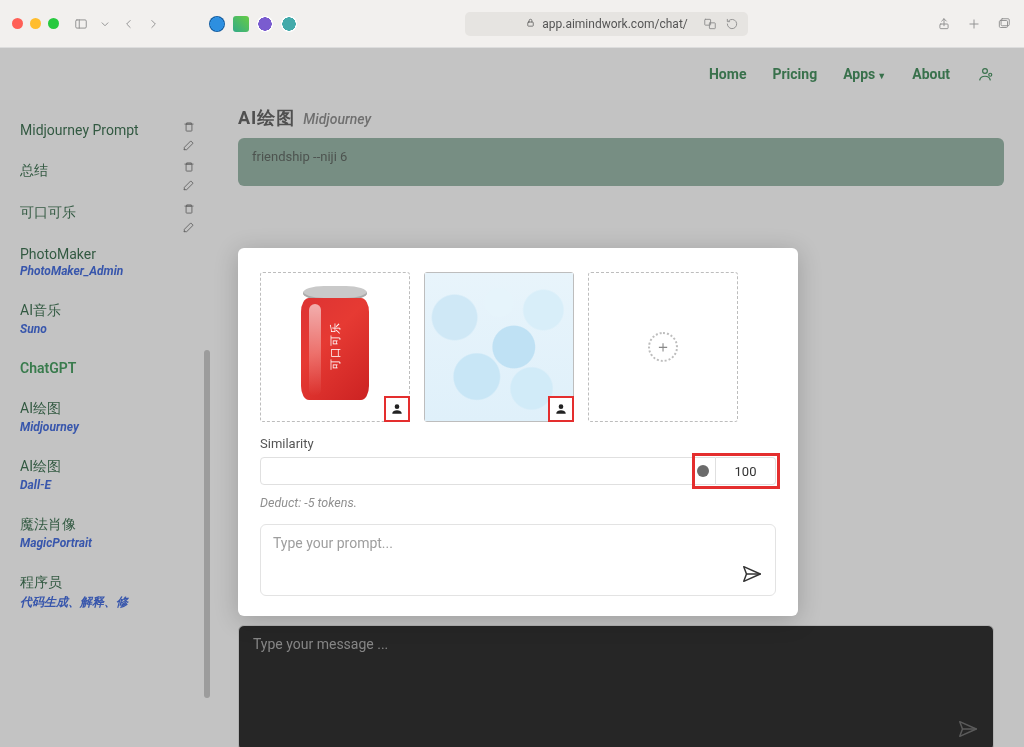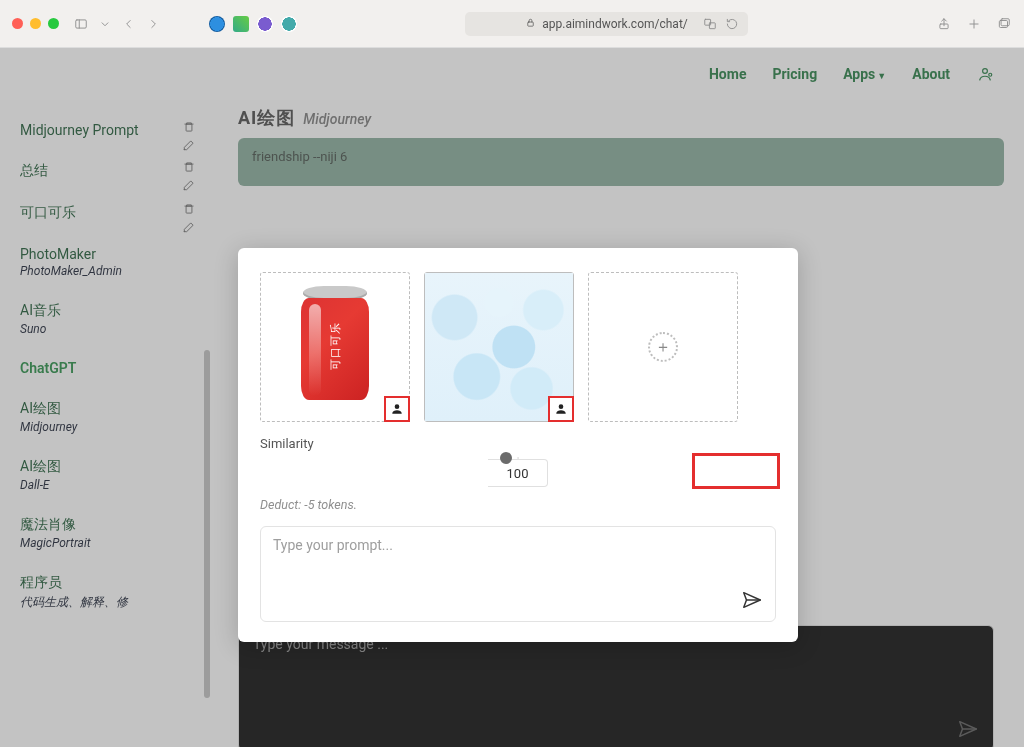--- a/index.html
+++ b/index.html
@@ -45,21 +45,21 @@
   }
   .topnav a { color:#1f7a3e; text-decoration: none; cursor:pointer; }
   .apps-caret { font-size: 9px; margin-left: 2px; color:#1f7a3e; }
   .user-ico { width:18px; height:18px; display:inline-flex; align-items:center; justify-content:center; }
 
   
   .content-row { display: flex; height: calc(100% - 52px); }
   .sidebar { width: 210px; padding: 12px 0 0 20px; color:#5c5c5c; }
   .side-item { padding: 10px 10px 14px 0; position: relative; }
   .side-title { font-size: 14px; color:#14532d; }
-  .side-sub { font-size: 12px; color:#0f172a; font-style: italic; margin-top:2px; }
+  .side-sub { font-size: 12px; color:#1d4ed8; font-style: italic; margin-top:2px;font-weight:bold; }
   .side-title.active { color: #1f8a3f; font-weight: 600; }
   .side-actions { position:absolute; right:14px; top:8px; display:flex; flex-direction:column; gap:4px; }
   .sa { width:14px; height:14px; color:#666; font-size:13px; }
   .side-scroll { position:absolute; left:204px; top:302px; width:6px; height:348px; background:#bfbfbf; border-radius:3px; }
 
   
   .main { flex:1; padding: 0 20px 0 28px; position:relative; }
   .main-title { font-size: 18px; font-weight: 700; color: #444; display:flex; align-items:baseline; gap:8px; margin-top:6px;}
   .main-title .ai { letter-spacing:1px; }
   .main-title .sub { font-style: italic; font-weight: 500; font-size:14px; color:#777; }
@@ -107,27 +107,27 @@
   .person-badge {
     position:absolute; right:-1px; bottom:-1px; width:26px; height:26px; border:2px solid #e42e2e; background:#fff;
     display:flex; align-items:center; justify-content:center;
   }
   .person-badge svg { width:14px; height:14px; fill:#222; }
   .add-circle {
     width:30px; height:30px; border-radius:50%; border:2px dotted #bdbdbd;
     display:flex; align-items:center; justify-content:center; color:#888; font-size:16px;
   }
   .sim-label { margin-top:14px; font-size:13px; color:#555; }
-  .slider-row { margin-top:6px; display:flex; align-items:center; gap:0; position:relative;flex-direction:column; }
+  .slider-row { margin-top:6px; display:flex; align-items:center; gap:0; position:relative; }
   .slider-track { flex:1; height:28px; border:1px solid #e0e0e0; border-radius:4px 0 0 4px; position:relative; background:#fff; }
   .slider-knob { position:absolute; right:6px; top:50%; transform:translateY(-50%); width:12px; height:12px; background:#6b6b6b; border-radius:50%; }
   .slider-value { width:60px; height:28px; border:1px solid #e0e0e0; border-left:none; border-radius:0 4px 4px 0; display:flex; align-items:center; justify-content:center; font-size:13px; }
   .red-box { position:absolute; right:-4px; top:-4px; width:88px; height:36px; border:3px solid #e42e2e; pointer-events:none; }
   .deduct { margin-top:10px; color:#8f8f8f; font-size:12.5px; font-style:italic; }
-  .prompt-box { margin-top:14px; border:1px solid #e3e3e3; border-radius:6px; height:96px; padding:10px 12px; color:#9e9e9e; font-size:14px; position:relative; }
+  .prompt-box { margin-top:14px; border:1px solid #e3e3e3; border-radius:6px; height:72px; padding:10px 12px; color:#9e9e9e; font-size:14px; position:relative; }
   .send-modal { position:absolute; right:12px; bottom:10px; width:22px; height:22px; color:#333; }
 
   svg.stroke path, svg.stroke circle, svg.stroke line, svg.stroke polyline, svg.stroke rect { fill:none; stroke:currentColor; stroke-width:1.6; stroke-linecap:round; stroke-linejoin:round; }
 </style>
 </head>
 <body>
 
 <div class="browser-chrome">
   <div class="traffic">
     <div class="dot red"></div>

